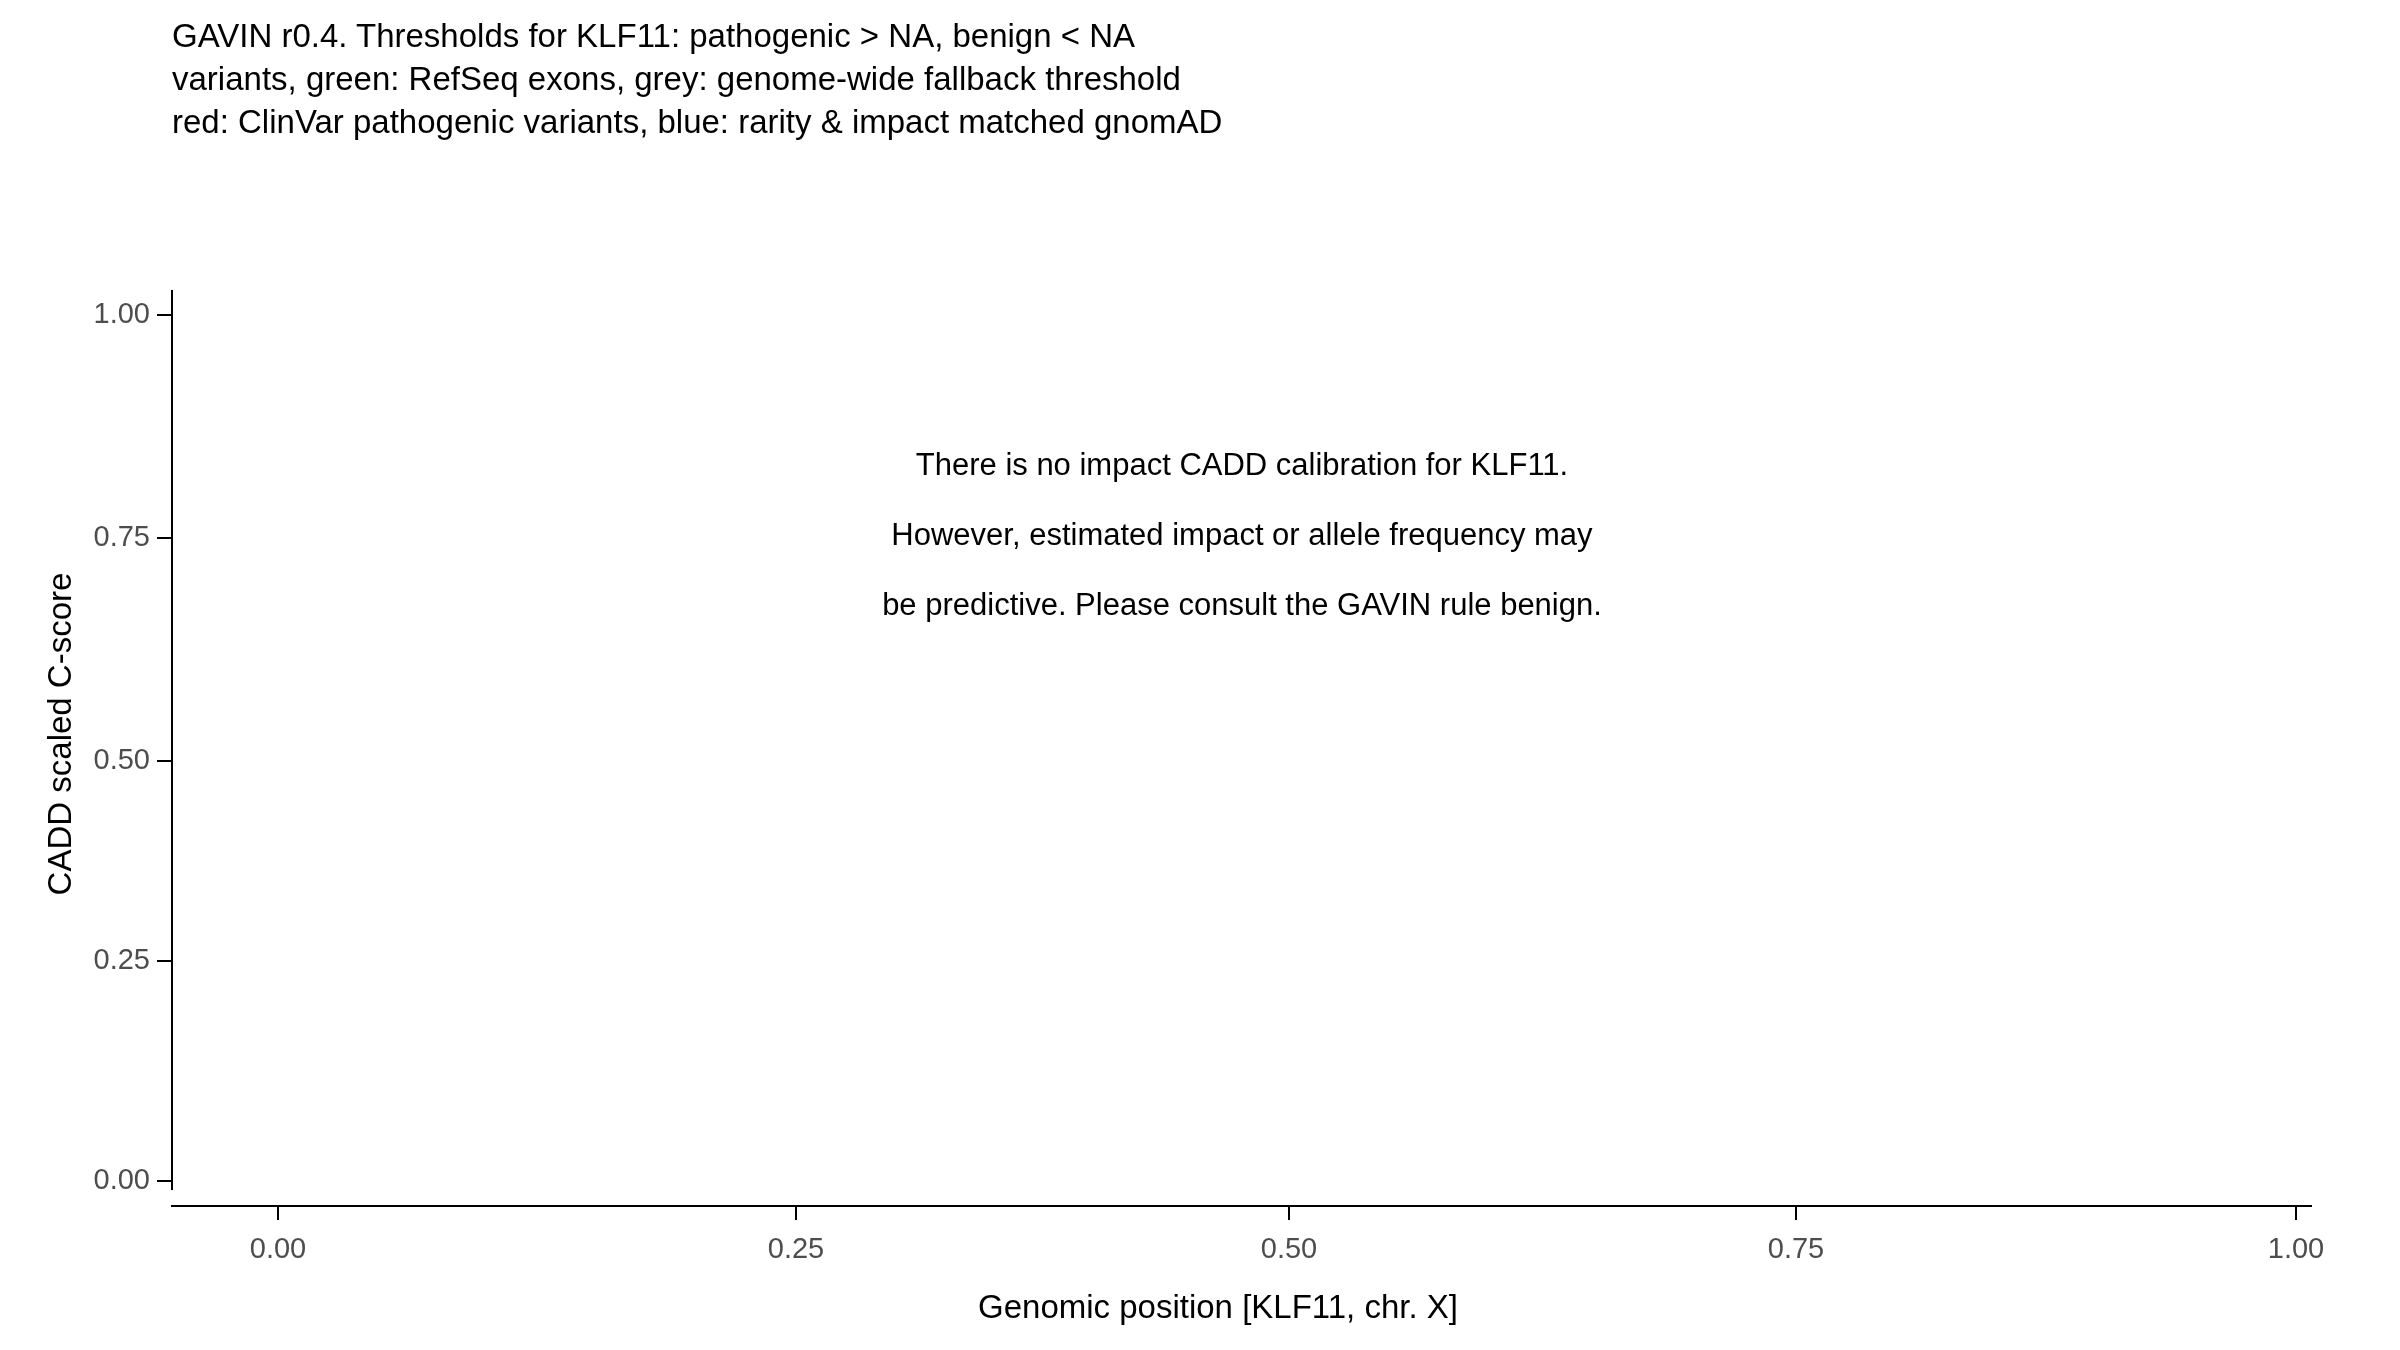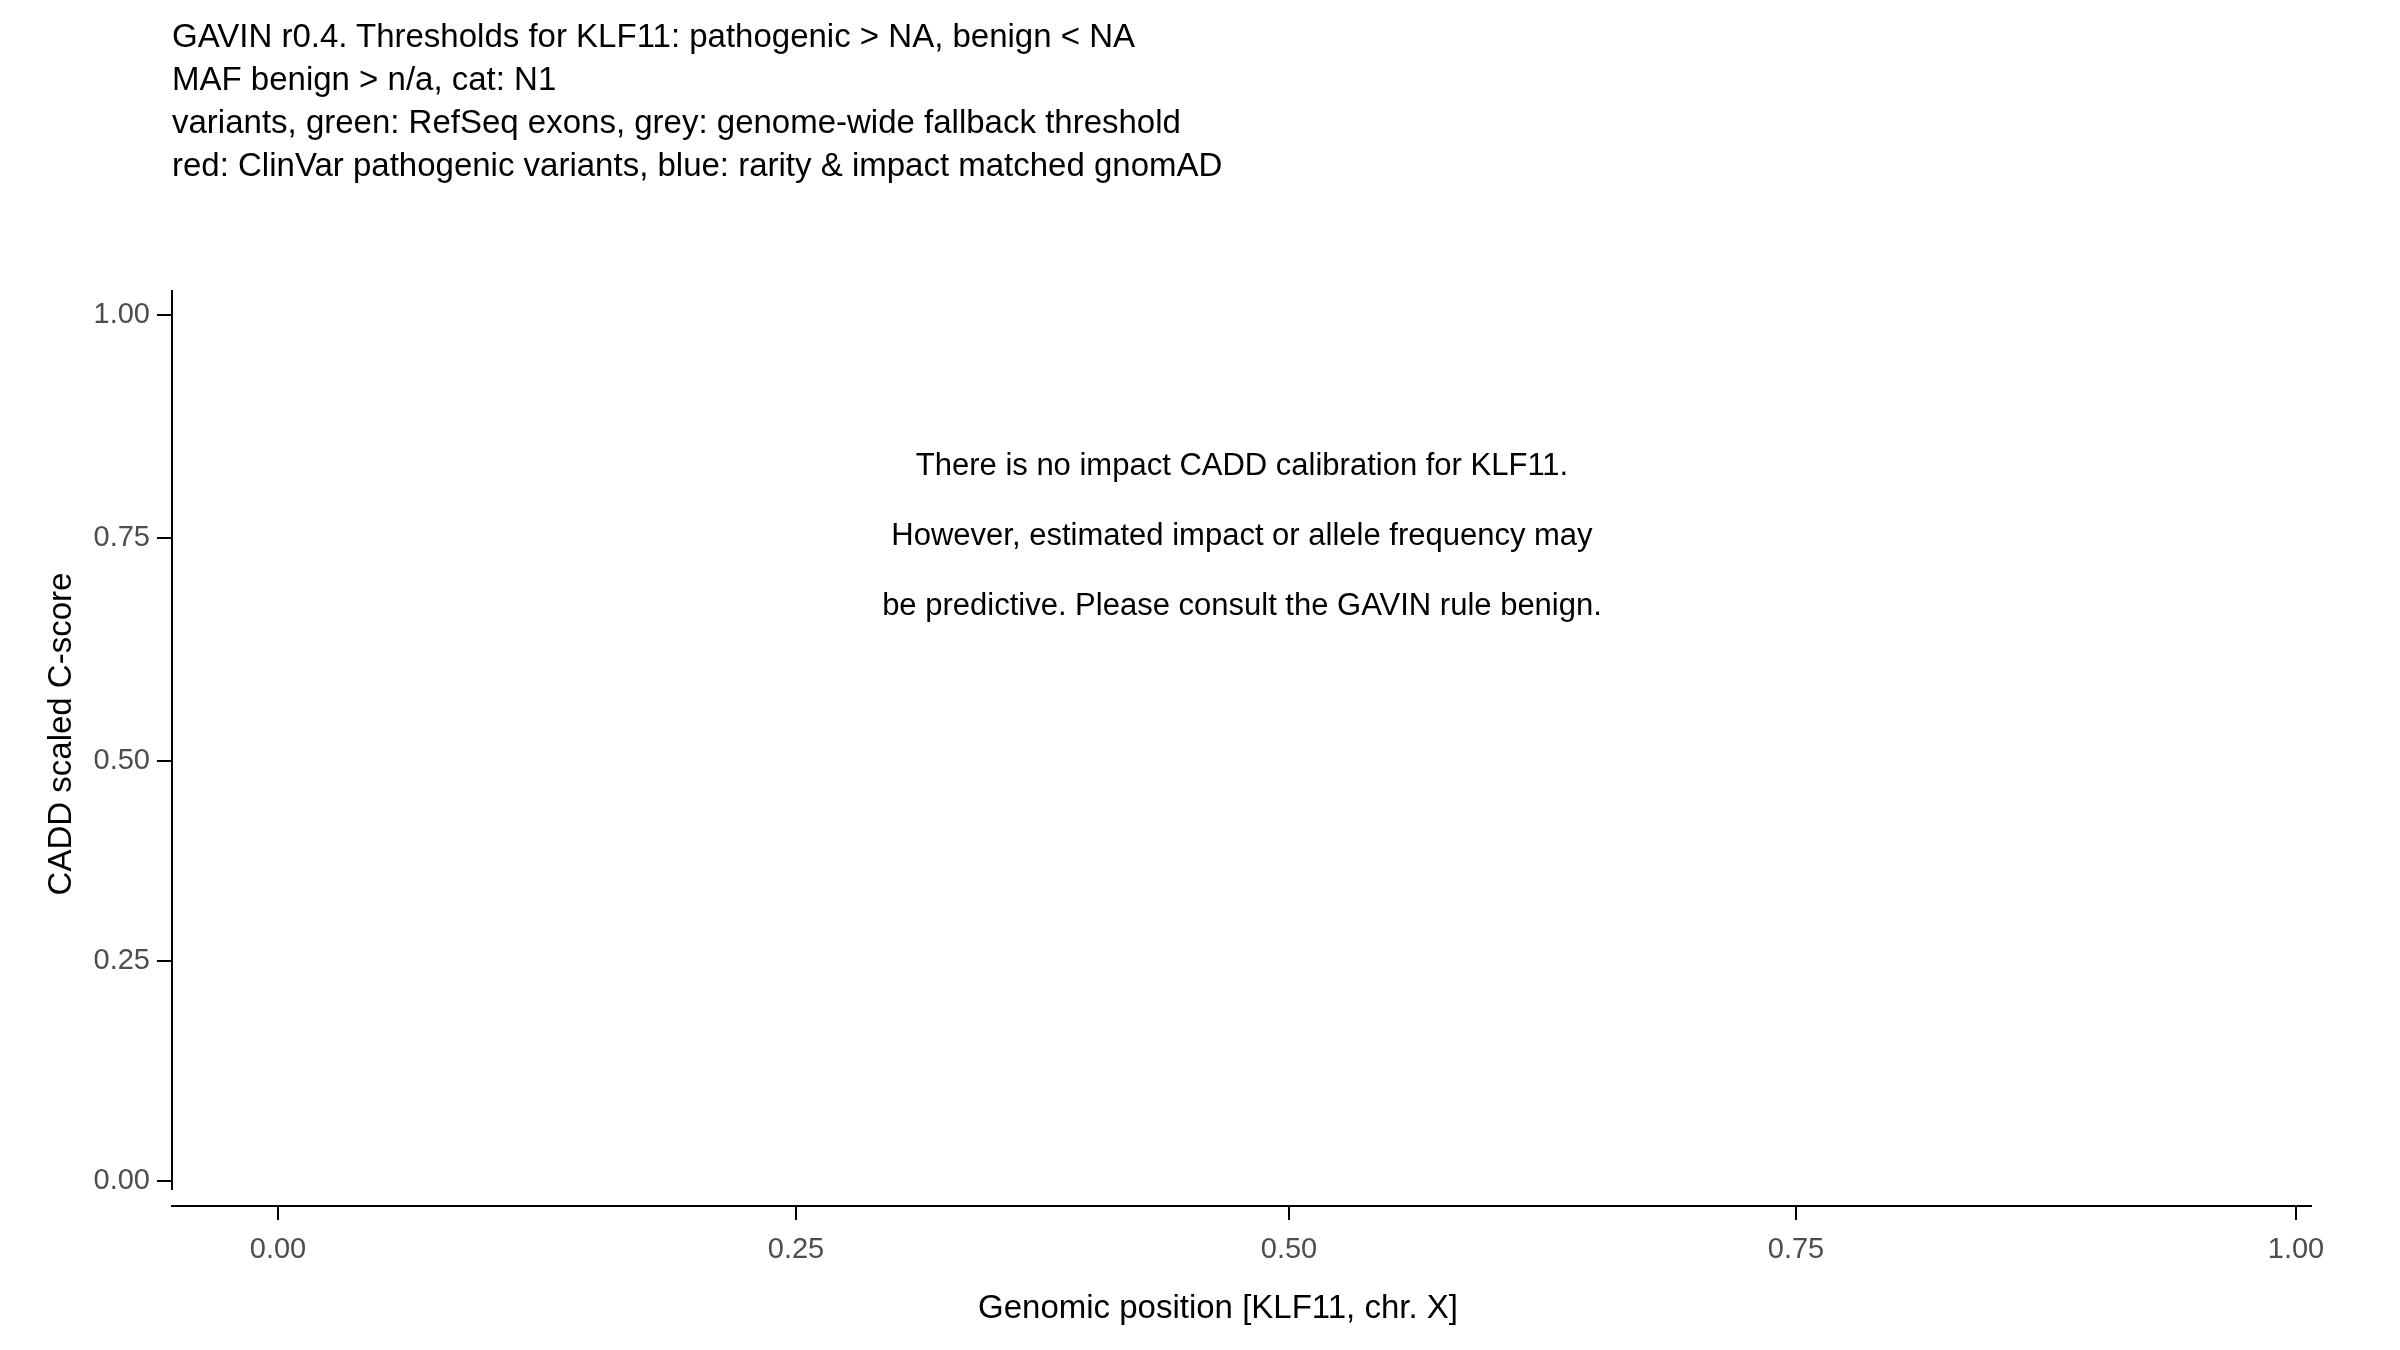--- a/index.html
+++ b/index.html
@@ -144,21 +144,20 @@
     white-space: pre;
   }
 </style>
 </head>
 <body>
 
 <div class="page">
 
   <div class="title-block">
     <div class="title-line">GAVIN r0.4. Thresholds for KLF11: pathogenic &gt; NA, benign &lt; NA</div>
-    <div class="title-line">MAF benign &gt; n/a, cat: N1</div>
     <div class="title-line">variants, green: RefSeq exons, grey: genome-wide fallback threshold</div>
     <div class="title-line">red: ClinVar pathogenic variants, blue: rarity &amp; impact matched gnomAD</div>
   </div>
 
   <div class="plot-wrap">
 
     <div class="panel"></div>
 
     <div class="axis-y-line"></div>
     <div class="axis-x-line"></div>

